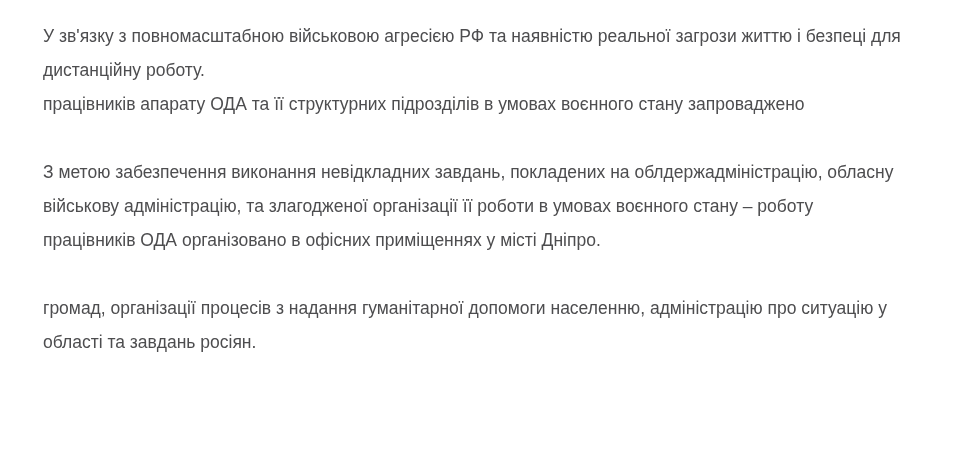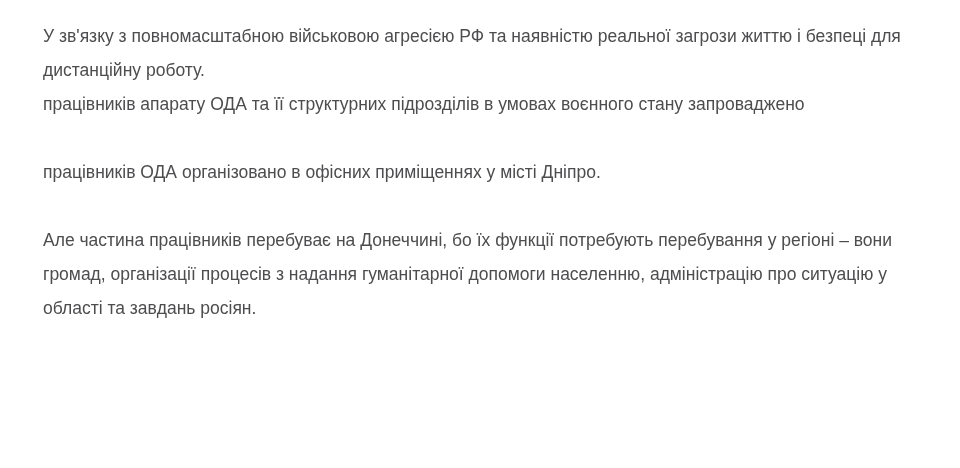--- a/index.html
+++ b/index.html
@@ -35,22 +35,23 @@
 
 <div class="article">
 
   <div class="para">
     <div class="line">У зв'язку з повномасштабною військовою агресією РФ та наявністю реальної загрози життю і безпеці для</div>
     <div class="line">дистанційну роботу.</div>
     <div class="line">працівників апарату ОДА та її структурних підрозділів в умовах воєнного стану запроваджено</div>
   </div>
 
   <div class="para">
+    <div class="line">З метою забезпечення виконання невідкладних завдань, покладених на облдержадміністрацію, обласну</div>
+    <div class="line">військову адміністрацію, та злагодженої організації її роботи в умовах воєнного стану – роботу</div>
     <div class="line">працівників ОДА організовано в офісних приміщеннях у місті Дніпро.</div>
   </div>
 
   <div class="para">
-    <div class="line">Але частина працівників перебуває на Донеччині, бо їх функції потребують перебування у регіоні – вони</div>
     <div class="line">громад, організації процесів з надання гуманітарної допомоги населенню, адміністрацію про ситуацію у</div>
     <div class="line">області та завдань росіян.</div>
   </div>
 
 </div>
 
 </body></html>

